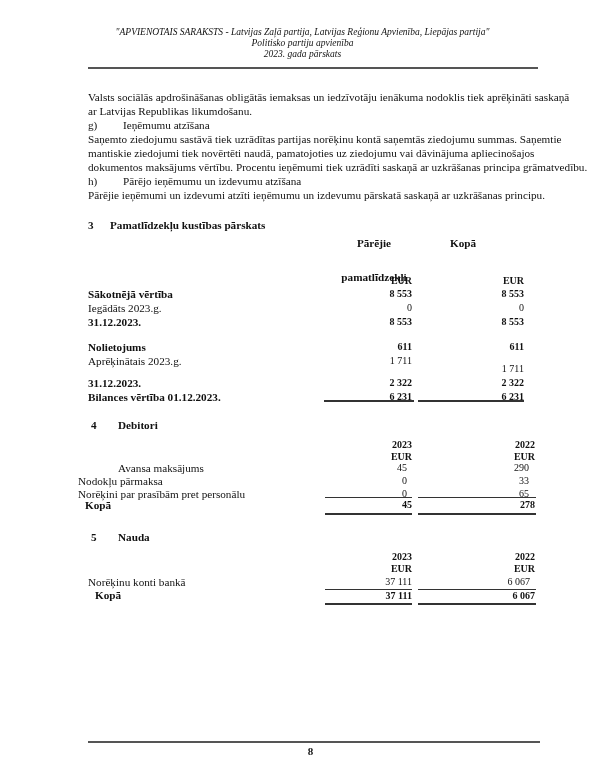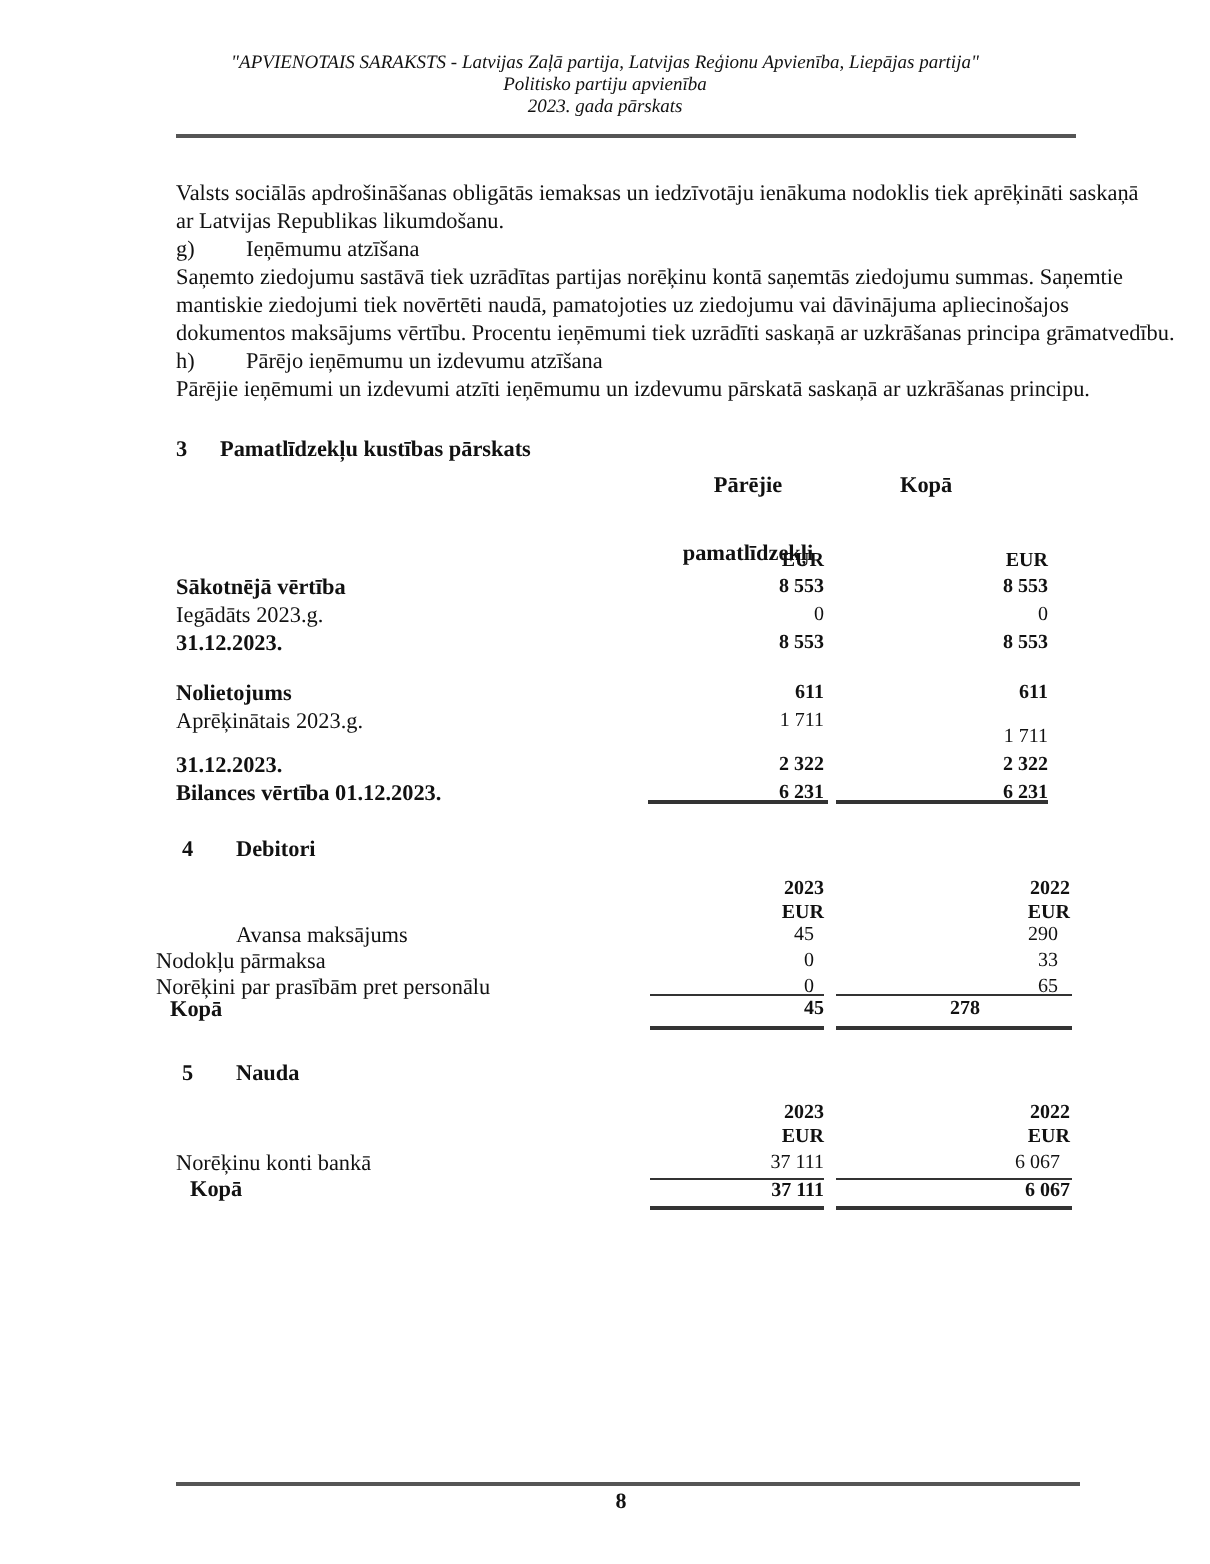--- a/index.html
+++ b/index.html
@@ -83,21 +83,21 @@
     <div class="abs num" style="top: 474px; left: 330px; width: 77px;">0</div>
     <div class="abs num" style="top: 474px; left: 430px; width: 99px;">33</div>
     <div class="abs p" style="top: 487px; left: 78px;">Norēķini par prasībām pret personālu</div>
     <div class="abs num" style="top: 487px; left: 330px; width: 77px;">0</div>
     <div class="abs num" style="top: 487px; left: 430px; width: 99px;">65</div>
   </div>
 <div class="abs ul" style="left:325px; width:87px; top:497px;"></div>
 <div class="abs ul" style="left:418px; width:118px; top:497px;"></div>
 <div class="abs p b" style="top:498px; left:85px;">Kopā</div>
 <div class="abs num b" style="top:498px; left:330px; width:82px;">45</div>
-<div class="abs num b" style="top:498px; left:430px; width:105px;text-align:center;">278</div>
+<div class="abs num b" style="top:498px; left:430px; width:105px;">278</div>
 <div class="abs dul" style="left:325px; width:87px; top:513px;"></div>
 <div class="abs dul" style="left:418px; width:118px; top:513px;"></div>
 
 <div class="abs p b" style="top:530px; left:91px;">5</div>
 <div class="abs p b" style="top:530px; left:118px;">Nauda</div>
 <div class="abs num b" style="top:550px; left:330px; width:82px;">2023</div>
 <div class="abs num b" style="top:550px; left:430px; width:105px;">2022</div>
 <div class="abs num b" style="top:562px; left:330px; width:82px;">EUR</div>
 <div class="abs num b" style="top:562px; left:430px; width:105px;">EUR</div>
 <div class="abs p" style="top:575px; left:88px;">Norēķinu konti bankā</div>

